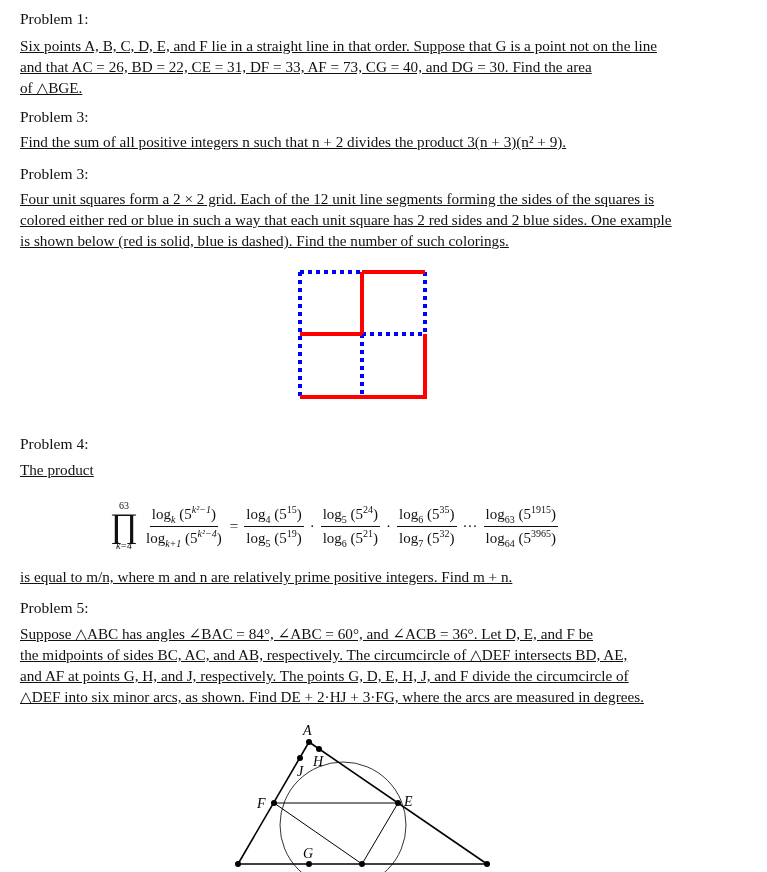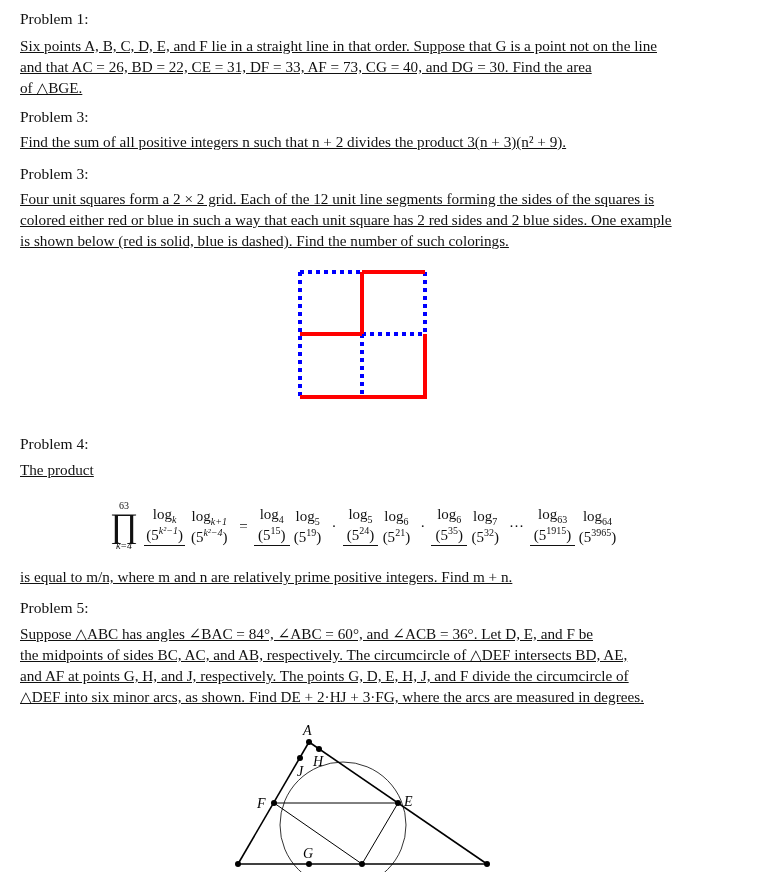--- a/index.html
+++ b/index.html
@@ -7,21 +7,21 @@
     width: 767px; height: 872px; overflow: hidden; position: relative;
     font-family: "Liberation Serif", "DejaVu Serif", serif;
     color: #111; font-size: 15.2px;
   }
   .heading { position: absolute; left: 20px; font-weight: normal; font-size: 15.5px; }
   .para { position: absolute; left: 20px; width: 690px; line-height: 21px; text-align: justify; text-decoration: underline; }
   .m { font-style: italic; }
   .abs { position: absolute; }
   svg text { font-family: "Liberation Serif", "DejaVu Serif", serif; }
   .formula { position: absolute; left: 110px; top: 495px; width: 510px; height: 62px; }
-  .frac { display: inline-flex; flex-direction: row; align-items: center; vertical-align: middle; }
+  .frac { display: inline-flex; flex-direction: column; align-items: center; vertical-align: middle; }
   .frac .num { border-bottom: 1px solid #111; padding: 0 2px 1px; }
   .frac .den { padding: 1px 2px 0; }
   sub, sup { font-size: 10px; }
   .fline { position: absolute; top: 0; left: 0; display: flex; align-items: center; gap: 6px; font-size: 15px; height: 62px; text-align: center; }
   .prod { display: inline-flex; flex-direction: column; align-items: center; font-size: 10px; line-height: 10px; }
   .prod .sym { font-size: 34px; line-height: 30px; }
 </style>
 </head>
 <body>
 

